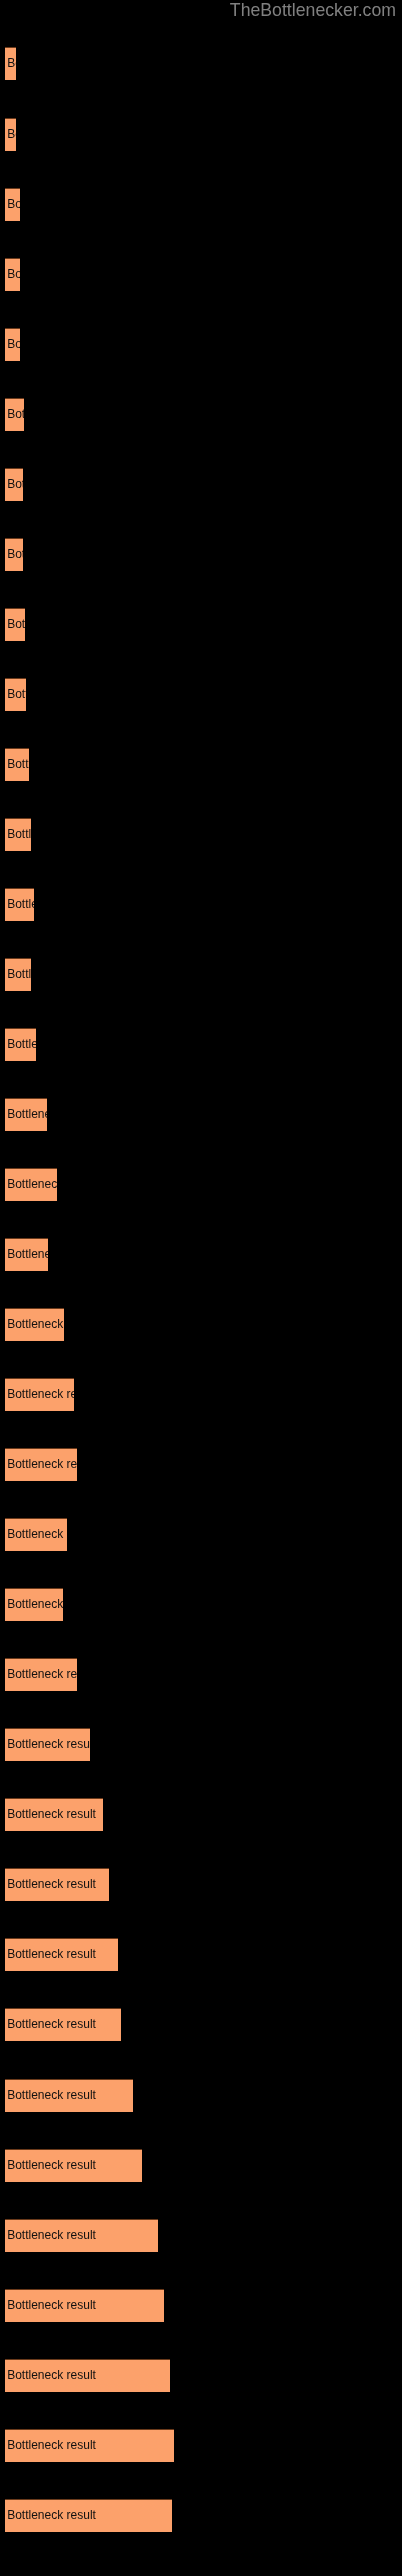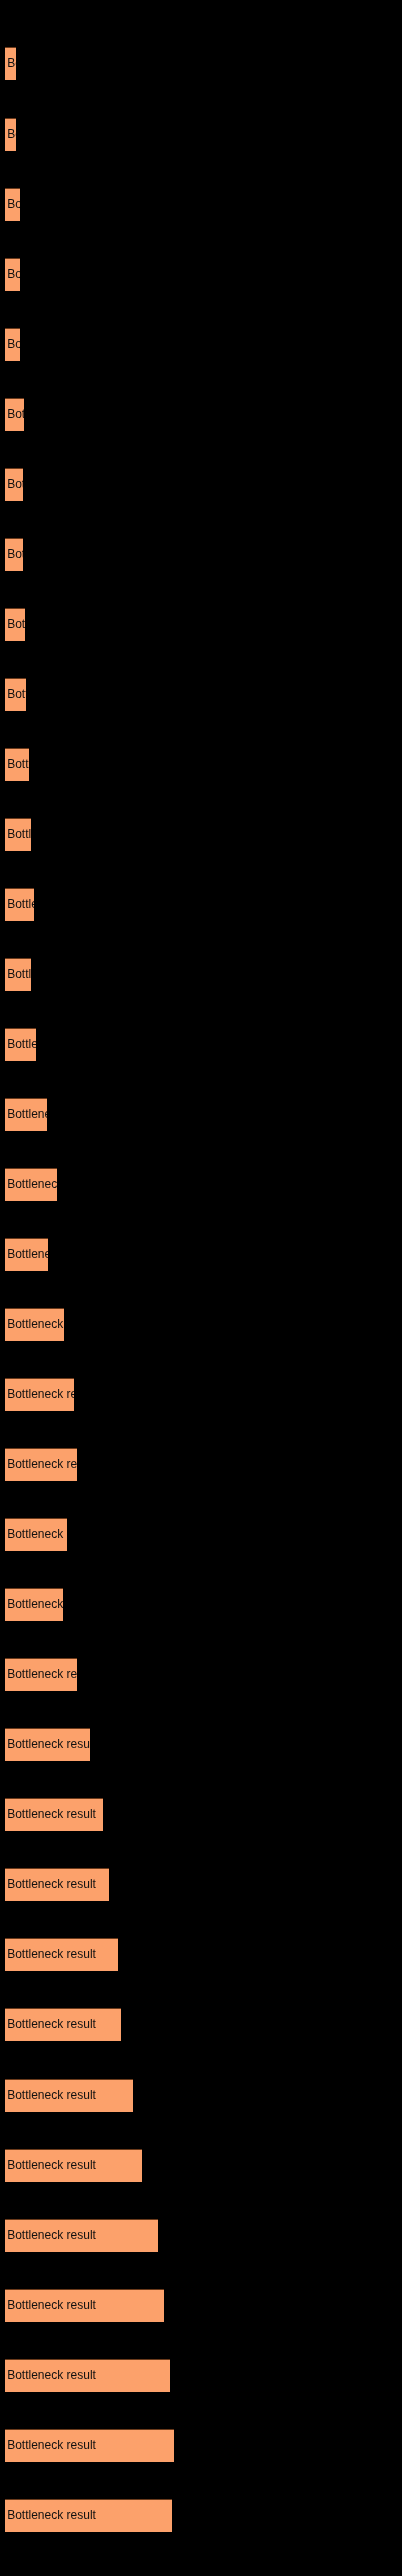--- a/index.html
+++ b/index.html
@@ -56,20 +56,21 @@
     color:#111111;
     white-space:nowrap;
     font-family:"Liberation Sans", sans-serif;
   }
 </style>
 </head>
 <body>
 
 <div id="page">
 
+  <div id="watermark">TheBottlenecker.com</div>
 
   <div id="bars">
       <div class="bar-row" style="top: 47px;">
         <div class="bar" style="width: 11.3px; background: rgb(252, 161, 107); border-top-color: rgb(107, 58, 26);">
           <span class="bar-label" style="color: rgb(17, 17, 17);">Bottleneck result</span>
         </div>
       </div>
       <div class="bar-row" style="top: 118px;">
         <div class="bar" style="width: 11.3px; background: rgb(252, 161, 107); border-top-color: rgb(107, 58, 26);">
           <span class="bar-label" style="color: rgb(17, 17, 17);">Bottleneck result</span>

